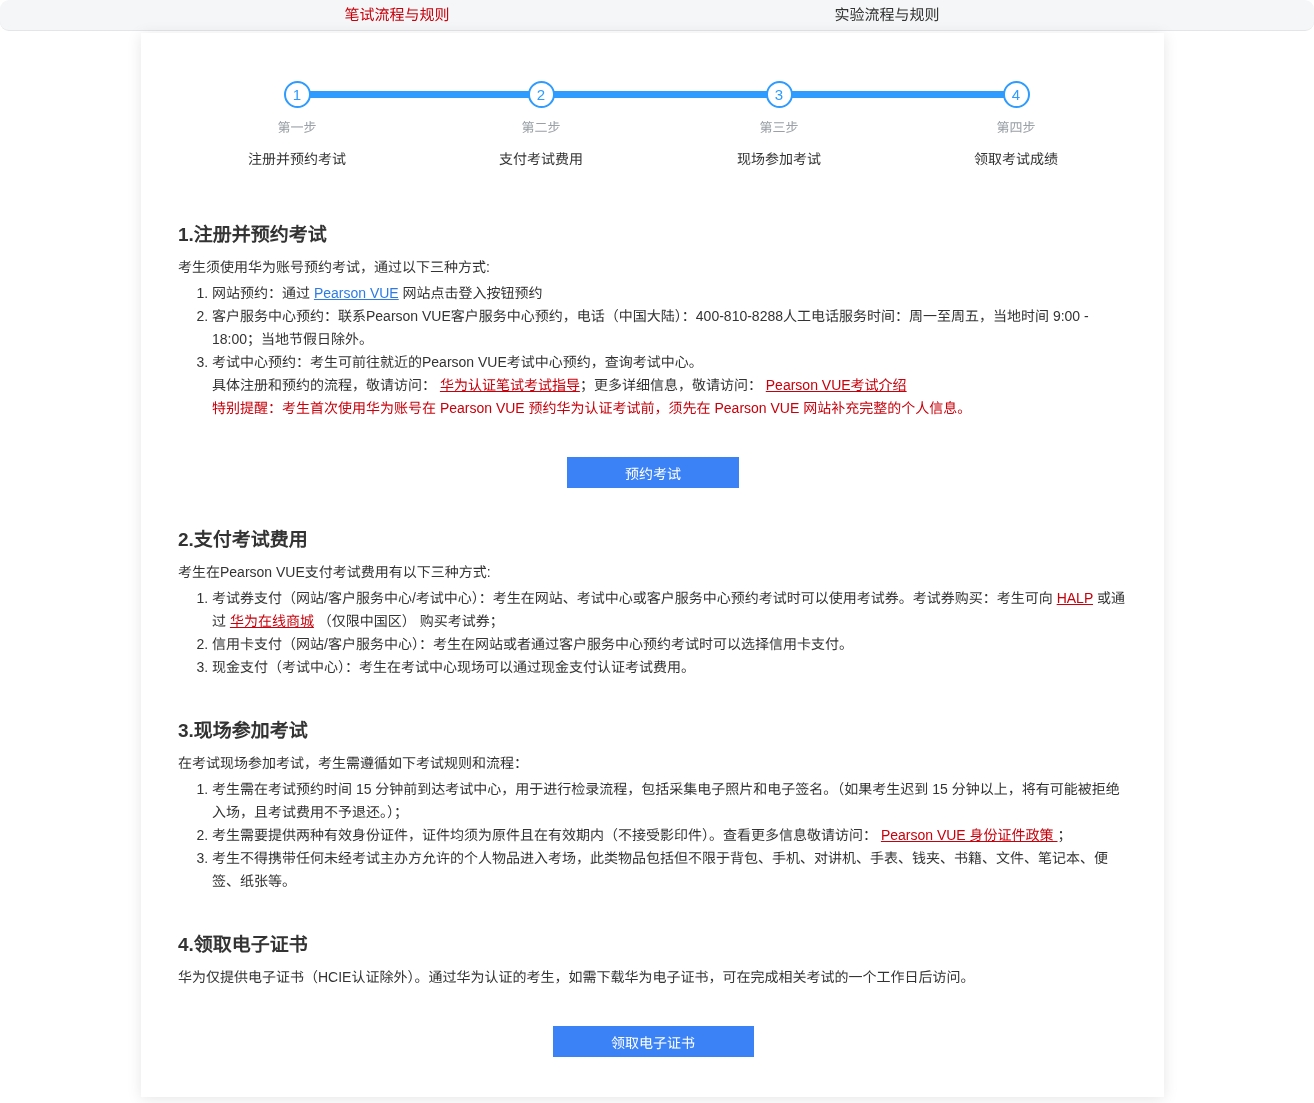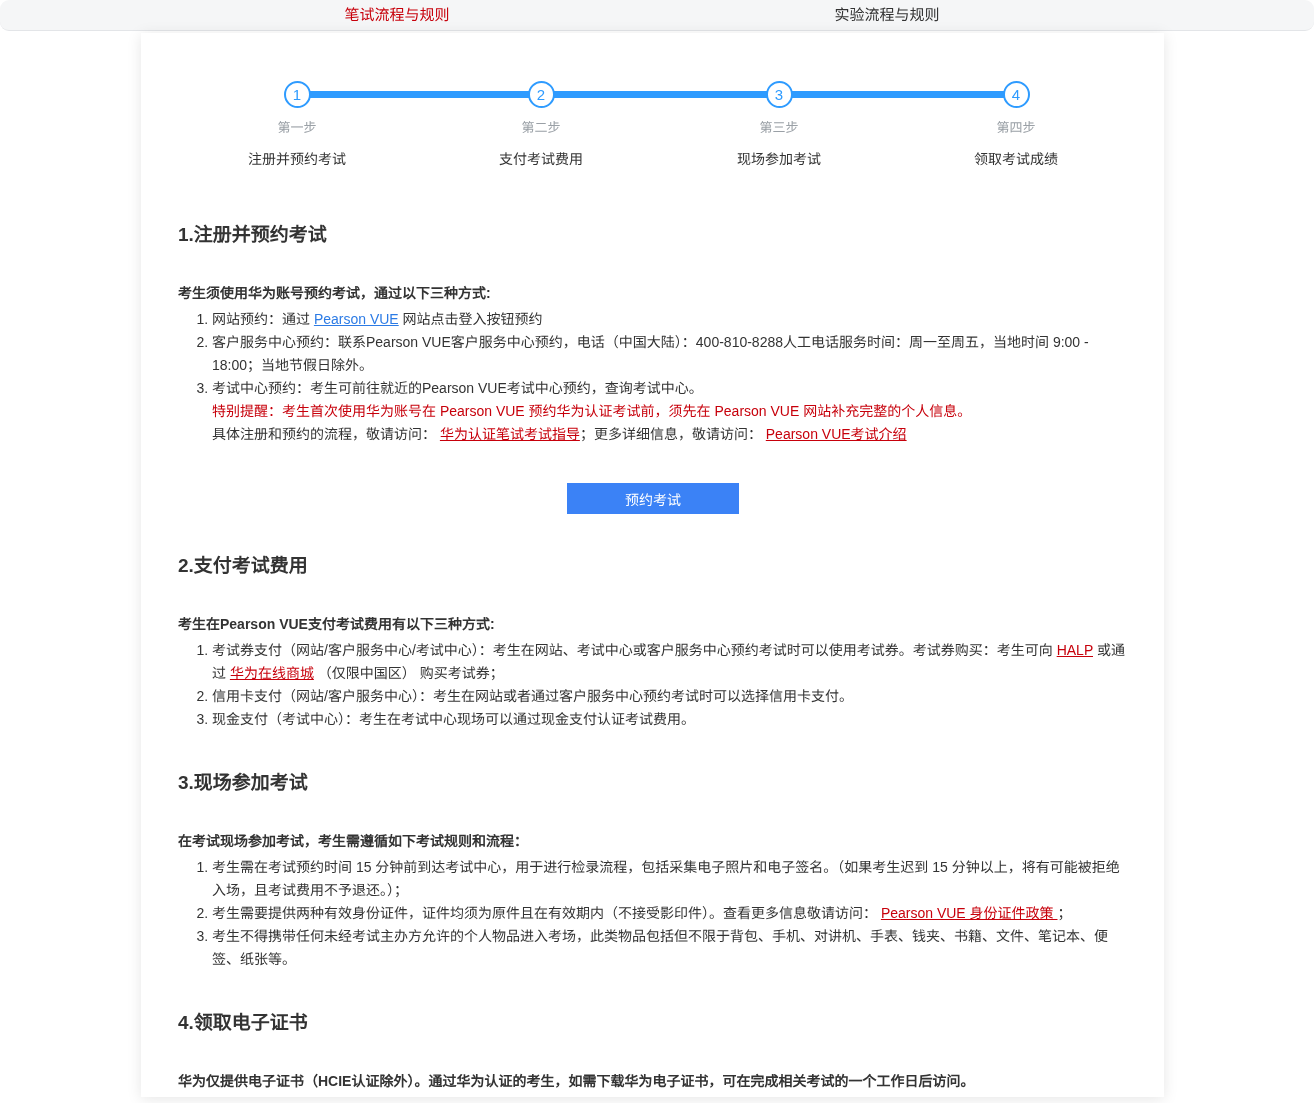--- a/index.html
+++ b/index.html
@@ -23,21 +23,21 @@
   .step{position:absolute;top:0;transform:translateX(-50%);text-align:center;width:220px;}
   .s1{left:156px;} .s2{left:400px;} .s3{left:638px;} .s4{left:875px;}
   .circle{width:23px;height:23px;border:2px solid #2e9bff;border-radius:50%;background:#fff;color:#2e9bff;
           font-size:15px;line-height:23px;margin:0 auto;position:relative;z-index:1;text-align:center;}
   .step-label{margin-top:9px;font-size:13px;color:#9aa0a6;}
   .step-title{margin-top:12px;font-size:14px;color:#333;}
   
   .sections{padding:0 36px 0 37px;}
   .section-heading{font-size:19px;font-weight:bold;color:#333;margin:36px 0 0;}
   .section-heading.first{margin-top:46px;}
-  .intro{margin:36px 0 0;line-height:23px;font-weight:bold;}
+  .intro{margin:10px 0 0;line-height:23px;}
   ol{margin:3px 0 0;padding-left:34px;}
   li{line-height:23px;}
   .note{margin:0 0 0 34px;line-height:23px;}
   .red{color:#c7000b;}
   .lnk-red{color:#c7000b;text-decoration:underline;cursor:pointer;}
   .lnk-blue{color:#2c7be5;text-decoration:underline;cursor:pointer;}
   .btn{display:block;margin:37px auto 0;border:none;background:#3b82f6;color:#fff;font-size:14px;height:31px;cursor:pointer;
        font-family:"Liberation Sans","DejaVu Sans",sans-serif;}
   .btn-reserve{width:172px;}
   .btn-cert{width:201px;}
@@ -78,22 +78,22 @@
 
   <div class="sections">
 
     <div class="section-heading first">1.注册并预约考试</div>
     <p class="intro">考生须使用华为账号预约考试，通过以下三种方式:</p>
     <ol>
       <li><span>网站预约：通过 </span><span class="lnk-blue">Pearson VUE</span><span> 网站点击登入按钮预约</span></li>
       <li><span>客户服务中心预约：联系Pearson VUE客户服务中心预约，电话（中国大陆）：400-810-8288人工电话服务时间：周一至周五，当地时间 9:00 - 18:00；当地节假日除外。</span></li>
       <li><span>考试中心预约：考生可前往就近的Pearson VUE考试中心预约，查询考试中心。</span></li>
     </ol>
+    <div class="note"><span>具体注册和预约的流程，敬请访问： </span><span class="lnk-red">华为认证笔试考试指导</span><span>；更多详细信息，敬请访问： </span><span class="lnk-red">Pearson VUE考试介绍</span></div>
     <div class="note"><span class="red">特别提醒：考生首次使用华为账号在 Pearson VUE 预约华为认证考试前，须先在 Pearson VUE 网站补充完整的个人信息。</span></div>
-    <div class="note"><span>具体注册和预约的流程，敬请访问： </span><span class="lnk-red">华为认证笔试考试指导</span><span>；更多详细信息，敬请访问： </span><span class="lnk-red">Pearson VUE考试介绍</span></div>
     <button class="btn btn-reserve">预约考试</button>
 
     <div class="section-heading">2.支付考试费用</div>
     <p class="intro">考生在Pearson VUE支付考试费用有以下三种方式:</p>
     <ol>
       <li><span>考试券支付（网站/客户服务中心/考试中心）：考生在网站、考试中心或客户服务中心预约考试时可以使用考试券。考试券购买：考生可向 </span><span class="lnk-red">HALP</span><span> 或通过 </span><span class="lnk-red">华为在线商城</span><span> （仅限中国区） 购买考试券；</span></li>
       <li><span>信用卡支付（网站/客户服务中心）：考生在网站或者通过客户服务中心预约考试时可以选择信用卡支付。</span></li>
       <li><span>现金支付（考试中心）：考生在考试中心现场可以通过现金支付认证考试费用。</span></li>
     </ol>
 

